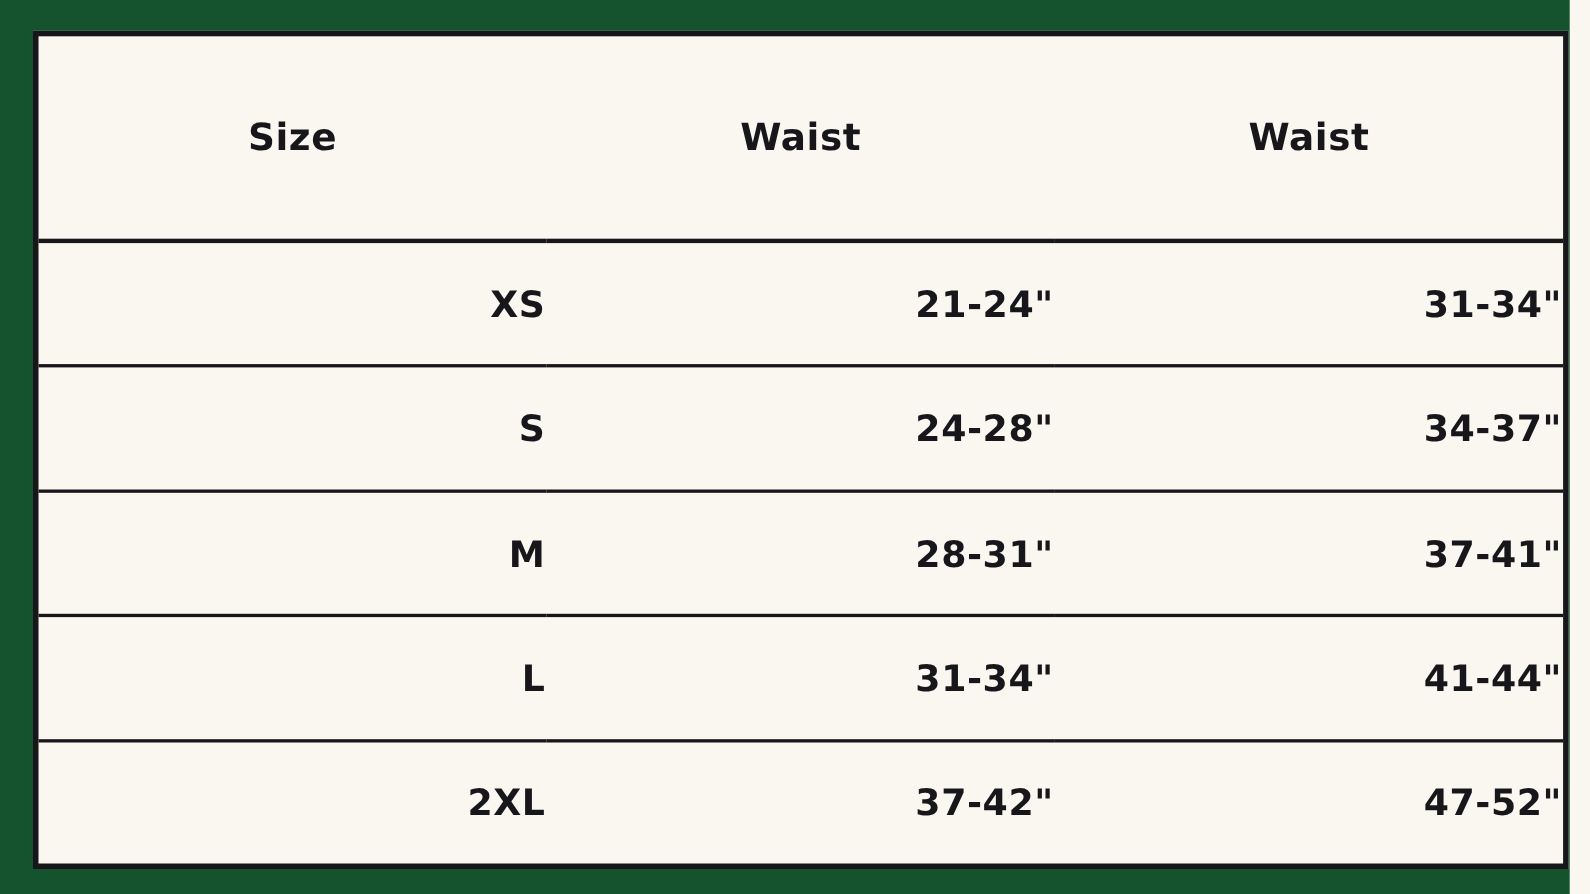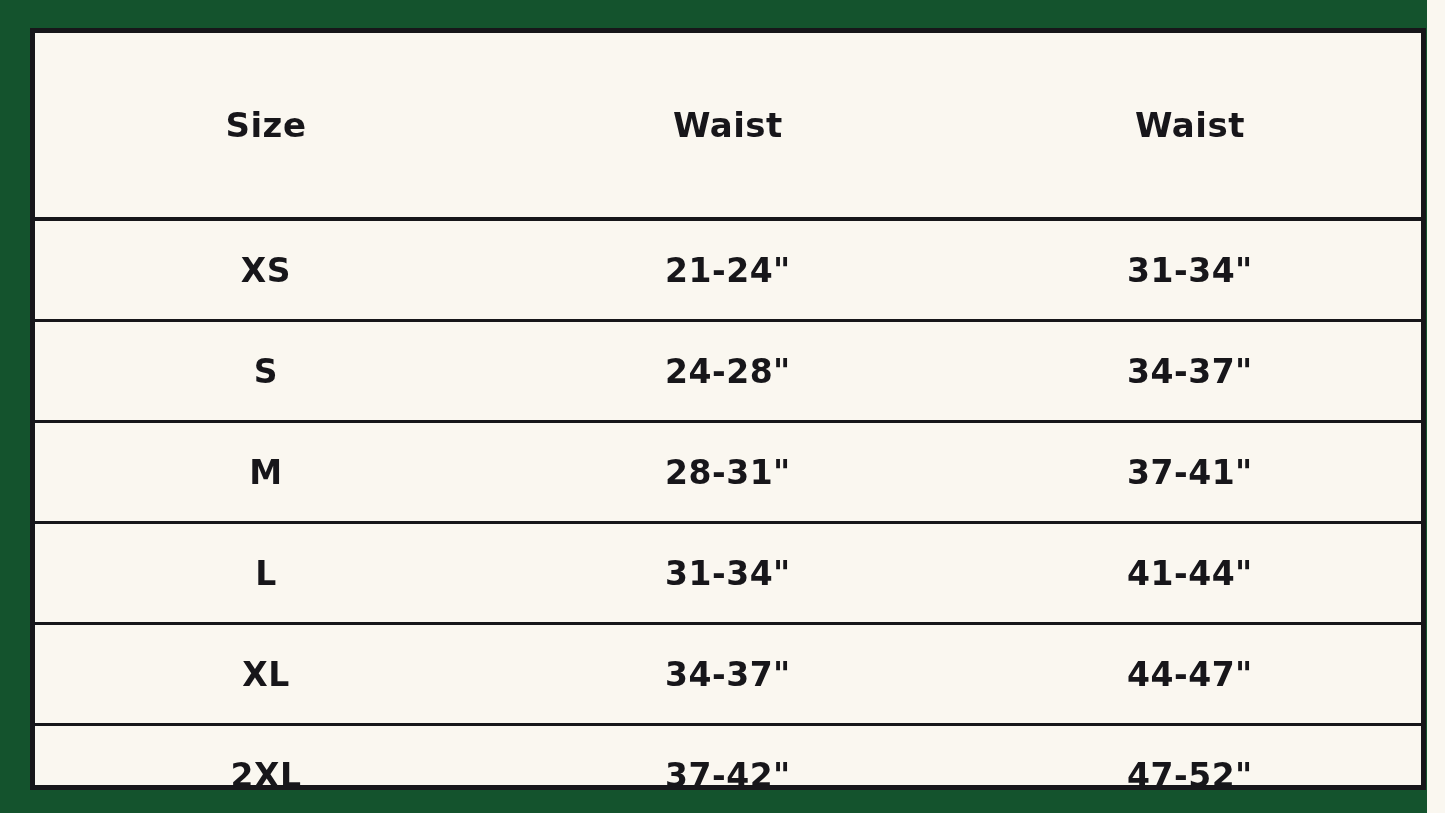--- a/index.html
+++ b/index.html
@@ -46,20 +46,21 @@
   }
   table.size-table thead th {
     height: 182px;
     font-size: 34px;
     border-bottom: 4px solid #17161a;
   }
   table.size-table tbody td {
     height: 96px;
     font-size: 33px;
     border-bottom: 3px solid #17161a;
+    text-align: right;
   }
   table.size-table tbody tr:last-child td {
     border-bottom: none;
   }
   col.col-size { width: 33.33%; }
   col.col-waist { width: 33.33%; }
   col.col-hips { width: 33.34%; }
 </style>
 </head>
 <body>
@@ -94,25 +95,20 @@
           <td>M</td>
           <td>28-31"</td>
           <td>37-41"</td>
         </tr>
         <tr>
           <td>L</td>
           <td>31-34"</td>
           <td>41-44"</td>
         </tr>
         <tr>
-          <td>XL</td>
-          <td>34-37"</td>
-          <td>44-47"</td>
-        </tr>
-        <tr>
           <td>2XL</td>
           <td>37-42"</td>
           <td>47-52"</td>
         </tr>
       </tbody>
     </table>
   </div>
 </div>
 
 </body></html>

